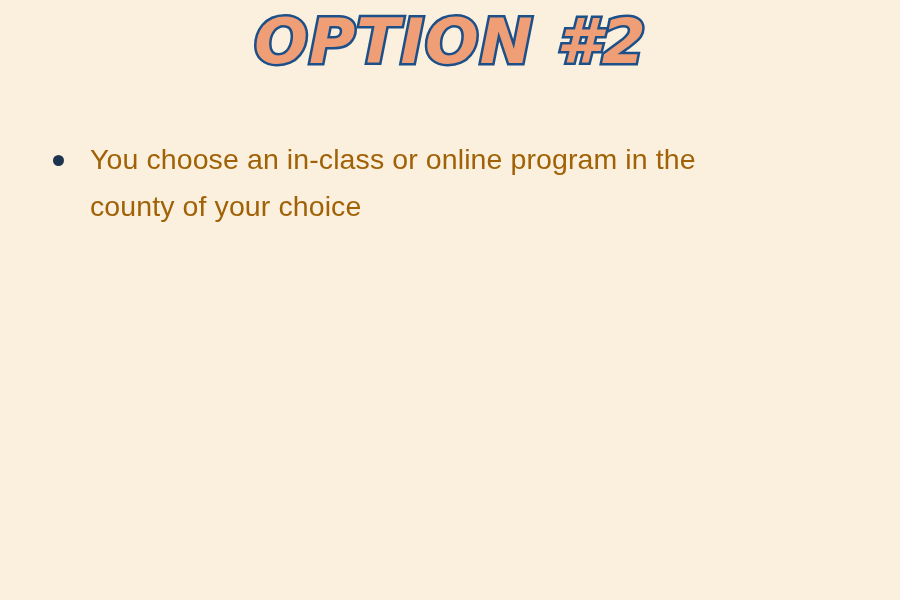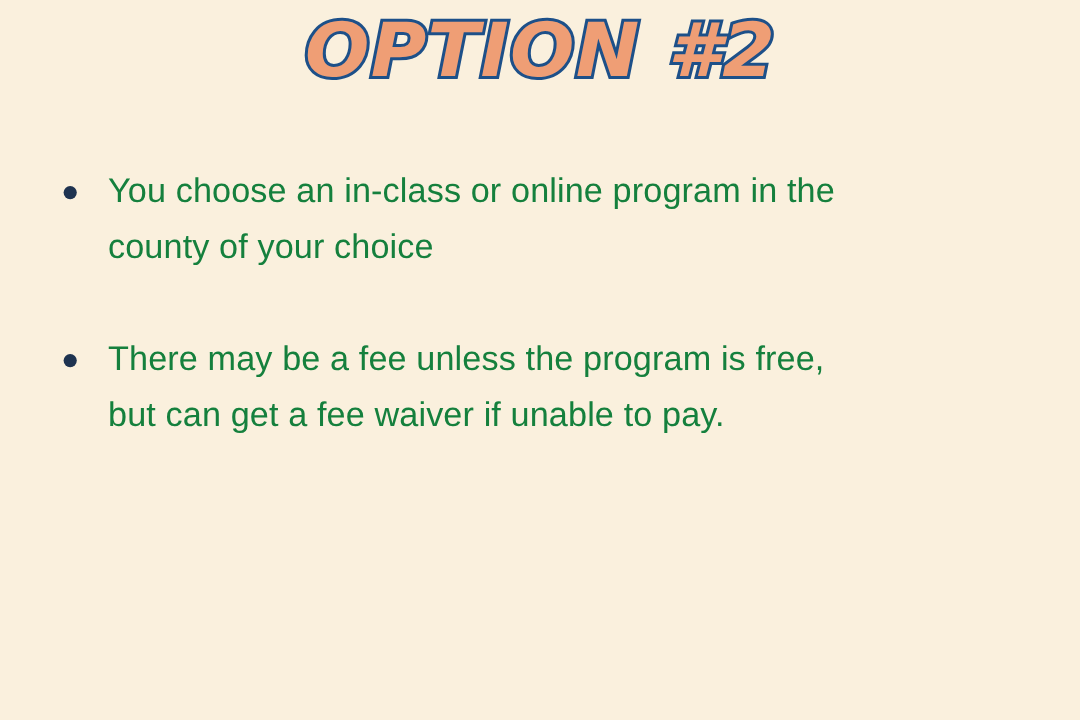--- a/index.html
+++ b/index.html
@@ -78,21 +78,21 @@
     border-radius: 50%;
     background: #1e3350;
   }
 
   .bullet-text {
     display: block;
     font-family: "Liberation Sans", "DejaVu Sans", sans-serif;
     font-size: 28.5px;
     line-height: 47px;
     font-weight: 400;
-    color: #15803d;
+    color: #a16207;
     letter-spacing: 0.1px;
     white-space: pre-line;
   }
 </style>
 </head>
 <body>
 
 <div class="slide">
 
   <div class="title-wrap">
@@ -100,22 +100,17 @@
   </div>
 
   <ul class="bullets">
 
     <li class="bullet-item">
       <span class="bullet-dot"></span>
       <span class="bullet-text">You choose an in-class or online program in the
 county of your choice</span>
     </li>
 
-    <li class="bullet-item">
-      <span class="bullet-dot"></span>
-      <span class="bullet-text">There may be a fee unless the program is free,
-but can get a fee waiver if unable to pay.</span>
-    </li>
 
 
   </ul>
 
 </div>
 
 </body></html>

